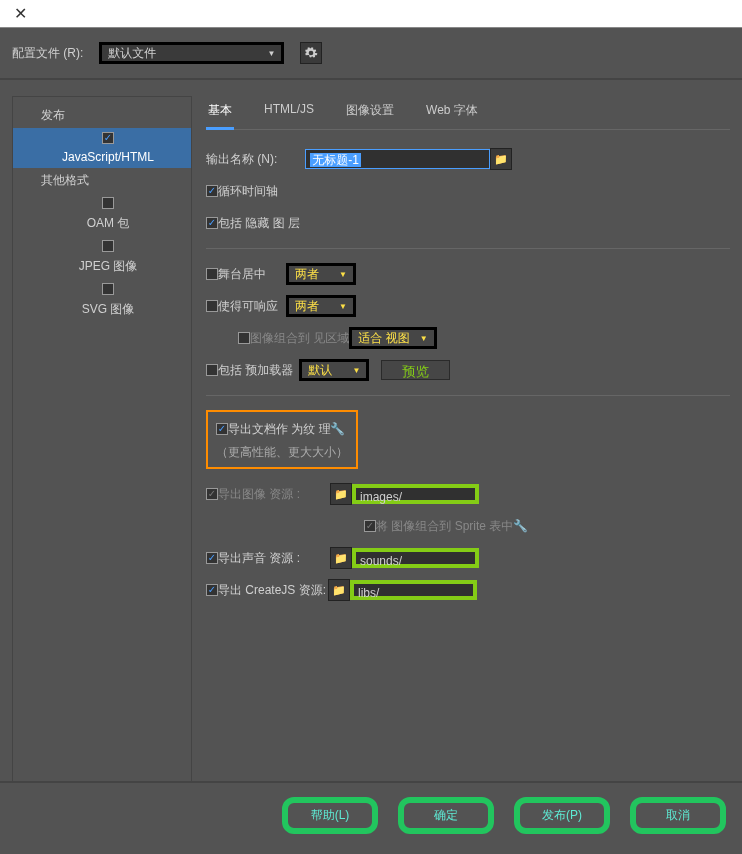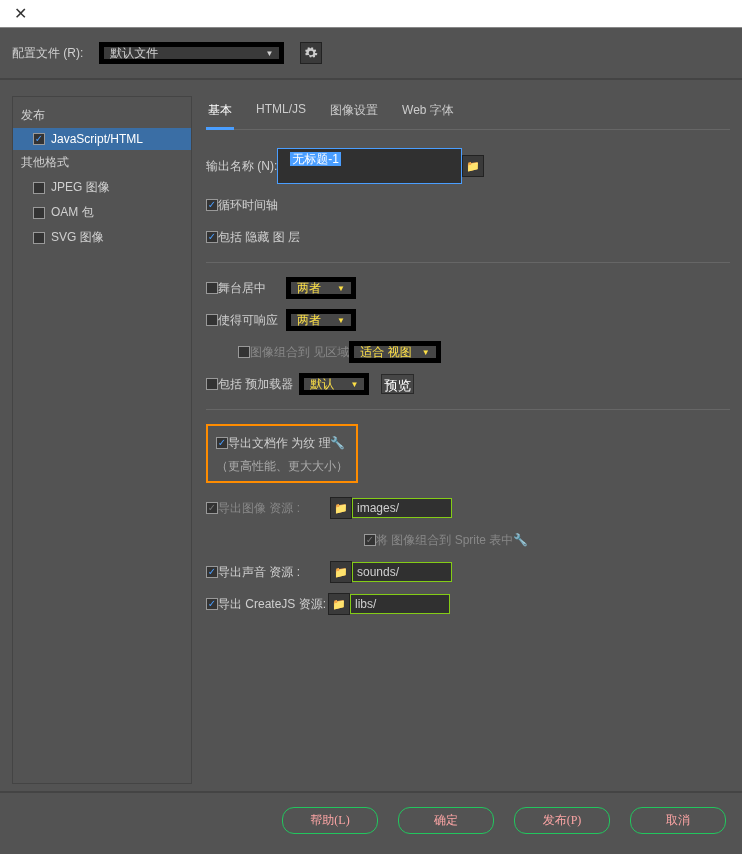--- a/index.html
+++ b/index.html
@@ -2,52 +2,52 @@
 <html><head>
 <meta charset="utf-8">
 <style>
 * { box-sizing: border-box; margin: 0; padding: 0; }
 body { font-family: "Microsoft YaHei", Arial, sans-serif; font-size: 12px; background: #535353; color: #d0d0d0; width: 742px; height: 854px; overflow: hidden; }
 .titlebar { background: #fff; height: 28px; display: flex; align-items: center; padding: 0 10px; color: #333; border-bottom: 1px solid #888; }
 .titlebar .title { flex: 1; }
 .titlebar .close { font-size: 16px; cursor: pointer; padding: 0 4px; }
 .config-row { display: flex; align-items: center; padding: 14px 12px; gap: 16px; border-bottom: 2px solid #444; }
 .config-row label { color: #d0d0d0; }
-.dropdown { background: #3a3a3a; color: #d0d0d0; border: 5px solid #000000; padding: 3px 6px; min-width: 185px; display: flex; align-items: center; justify-content: space-between; height: 22px; }
+.dropdown { background: #3a3a3a; color: #d0d0d0; border: 3px solid #000000; padding: 3px 6px; min-width: 185px; display: flex; align-items: center; justify-content: space-between; height: 22px; }
 .dropdown.small { min-width: 70px; }
 .dropdown .chev { font-size: 8px; margin-left: 10px; }
 .icon-btn { width: 22px; height: 22px; background: #3a3a3a; border: 1px solid #222; display: inline-flex; align-items: center; justify-content: center; cursor: pointer; }
 .main { display: flex; padding: 16px 12px; gap: 14px; height: 720px; }
 .sidebar { width: 180px; border: 1px solid #444; padding: 6px 0; background: #535353; flex-shrink: 0; }
-.sidebar .group-hdr { padding: 4px 8px; }
-.sidebar .item { display: flex; align-items: center; gap: 6px; padding: 4px 8px 4px 20px; cursor: pointer; }
+.sidebar .group-hdr { padding: 4px 8px; margin-left: 20px; }
+.sidebar .item { display: flex; align-items: center; gap: 6px; padding: 4px 8px 4px 20px; cursor: pointer; flex-direction: column; }
 .sidebar .item.selected { background: #3a6ea5; color: #fff; }
 .cb { width: 12px; height: 12px; border: 1px solid #999; background: #333; display: inline-flex; align-items: center; justify-content: center; flex-shrink: 0; }
 .cb.checked::after { content: "✓"; font-size: 10px; color: #4a9eff; line-height: 1; }
 .cb.checked-dim::after { content: "✓"; font-size: 10px; color: #777; line-height: 1; }
 .content { flex: 1; padding: 2px 0; }
-.tabs { display: flex; gap: 20px; border-bottom: 1px solid #666; padding-bottom: 0; }
+.tabs { display: flex; gap: 28px; border-bottom: 1px solid #666; padding-bottom: 0; }
 .tabs .tab { padding: 4px 2px 8px; cursor: pointer; color: #ccc; }
 .tabs .tab.active { border-bottom: 3px solid #4a9eff; color: #fff; margin-bottom: -1px; }
 .form { padding-top: 18px; }
 .row { display: flex; align-items: center; margin-bottom: 10px; min-height: 22px; }
 .row.indent { padding-left: 32px; }
 .row label { white-space: nowrap; }
-.text-input { background: #303030; border: 1px solid #4a9eff; color: #fff; padding: 2px 12px; width: 185px; height: 36px; }
+.text-input { background: #303030; border: 1px solid #4a9eff; color: #fff; padding: 2px 4px; width: 185px; height: 20px; margin-left: 28px; }
 .text-input .sel { background: #4a9eff; padding: 0 2px; }
-.text-input2 { background: #303030; border: 1px solid #84cc16; color: #cfcfcf; padding: 2px 4px; width: 100px; height: 20px; }
+.text-input2 { background: #303030; border: 4px solid #84cc16; color: #cfcfcf; padding: 2px 4px; width: 127px; height: 20px; }
 .folder-icon { width: 22px; height: 22px; background: #3a3a3a; border: 1px solid #222; display: inline-flex; align-items: center; justify-content: center; font-size: 11px; }
 .sep { border-top: 1px solid #666; margin: 14px 0; }
 .disabled { color: #888; }
 .dropdown.disabled { color: #fde047; background:#464646; }
-.btn-plain { background: #464646; border: 1px solid #2a2a2a; color: #ffffff; padding: 2px 2px; height: 20px; }
+.btn-plain { background: #464646; border: 1px solid #2a2a2a; color: #84cc16; padding: 2px 20px; height: 20px; }
 .highlight-box { border: 2px solid #ff8c00; padding: 6px 8px; display: inline-block; }
 .subtext { color: #aaa; margin-top: 4px; }
 .footer { position: absolute; bottom: 0; left: 0; right: 0; padding: 14px 16px 20px; display: flex; justify-content: flex-end; gap: 20px; border-top: 2px solid #444; background: #535353; }
-.pill-btn { border: 1px solid #22c55e; background: transparent; color: #fca5a5; border-radius: 12px; padding: 4px 0; width: 96px; text-align: center; cursor: pointer; font-family: Liberation Serif, serif; }
+.pill-btn { border: 6px solid #22c55e; background: transparent; color: #5eead4; border-radius: 12px; padding: 4px 0; width: 96px; text-align: center; cursor: pointer; }
 .wrench { font-size: 12px; }
 </style>
 </head>
 <body>
 
 <div class="titlebar">
   <span class="close">✕</span>
 </div>
 
 <div class="config-row">
@@ -66,25 +66,25 @@
 <div class="main">
   <div class="sidebar">
     <div class="group-hdr">发布</div>
     <div class="item selected">
       <span class="cb checked"></span>
       <span>JavaScript/HTML</span>
     </div>
     <div class="group-hdr">其他格式</div>
     <div class="item">
       <span class="cb"></span>
-      <span>JPEG 图像</span>
+      <span>OAM 包</span>
     </div>
     <div class="item">
       <span class="cb"></span>
-      <span>OAM 包</span>
+      <span>JPEG 图像</span>
     </div>
     <div class="item">
       <span class="cb"></span>
       <span>SVG 图像</span>
     </div>
   </div>
 
   <div class="content">
     <div class="tabs">
       <div class="tab active">基本</div>

